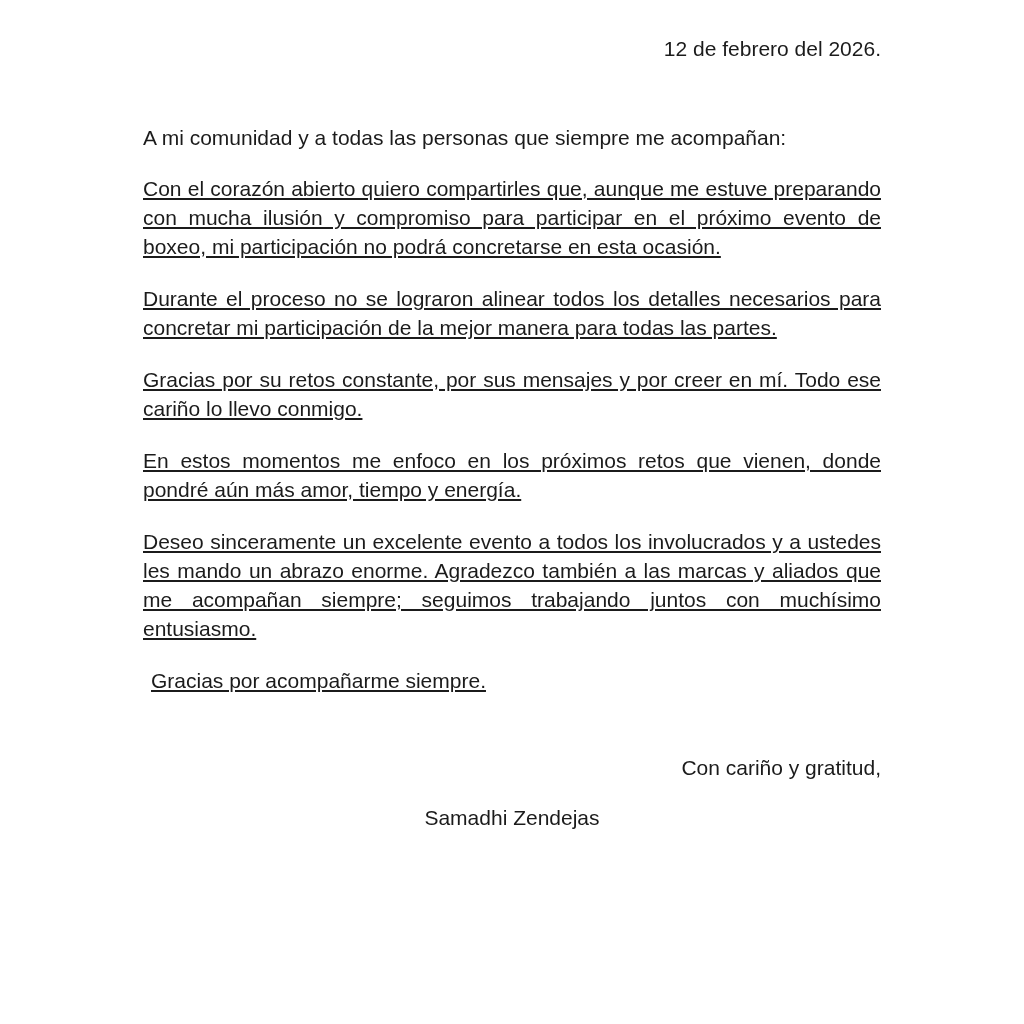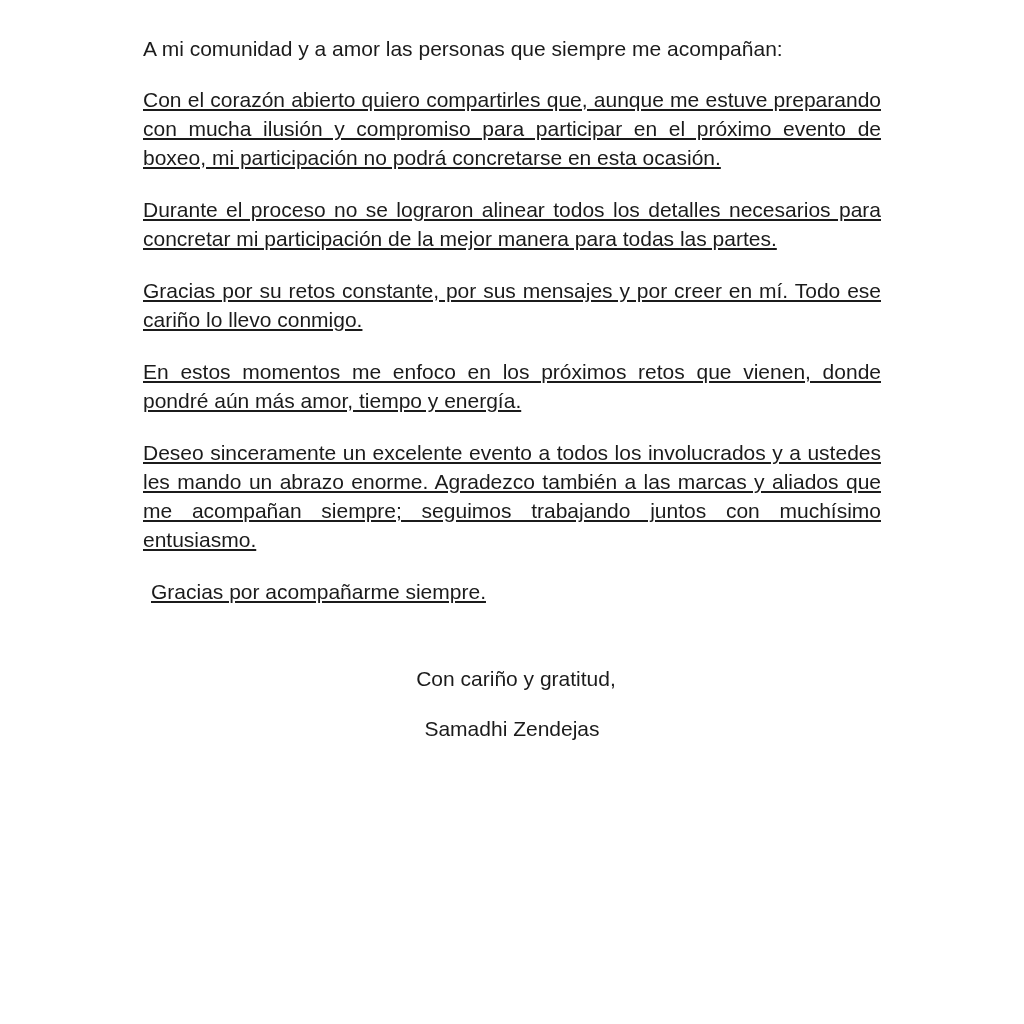--- a/index.html
+++ b/index.html
@@ -36,34 +36,35 @@
   }
   .para.single {
     text-align: left;
     margin-left: 8px;
   }
   .farewell {
     margin-bottom: 58px;
   }
   .closing {
     margin: 0 0 21px 8px;
-    text-align: center;
+    text-align: right;
   }
   .signature {
     margin: 1px;
     text-align: center;
   }
 </style>
 </head>
 <body>
 
 <div class="page">
 
+  <p class="date-line">12 de febrero del 2026.</p>
 
-  <p class="salutation">A mi comunidad y a amor las personas que siempre me acompañan:</p>
+  <p class="salutation">A mi comunidad y a todas las personas que siempre me acompañan:</p>
 
   <p class="para">Con el corazón abierto quiero compartirles que, aunque me estuve preparando con mucha ilusión y compromiso para participar en el próximo evento de boxeo, mi participación no podrá concretarse en esta ocasión.</p>
 
   <p class="para">Durante el proceso no se lograron alinear todos los detalles necesarios para concretar mi participación de la mejor manera para todas las partes.</p>
 
 
   <p class="para">Gracias por su retos constante, por sus mensajes y por creer en mí. Todo ese cariño lo llevo conmigo.</p>
 
   <p class="para">En estos momentos me enfoco en los próximos retos que vienen, donde pondré aún más amor, tiempo y energía.</p>
 

